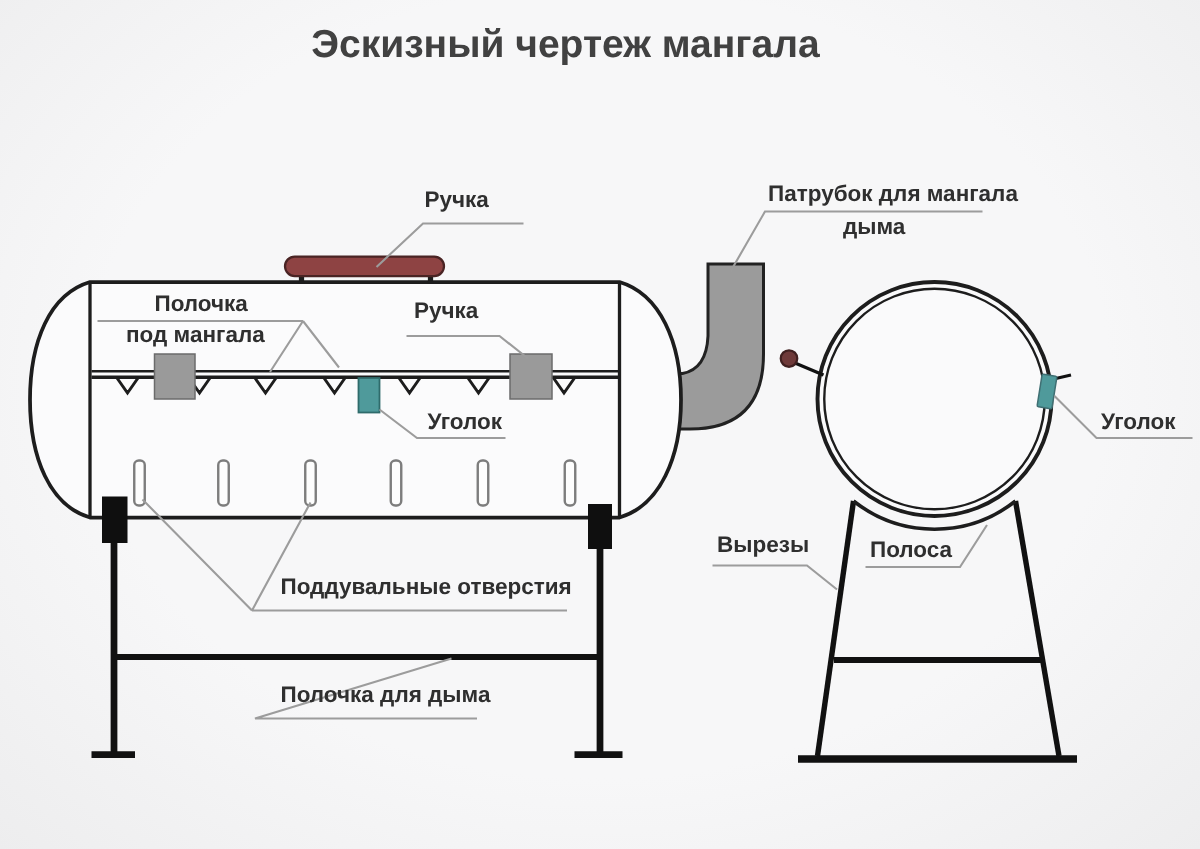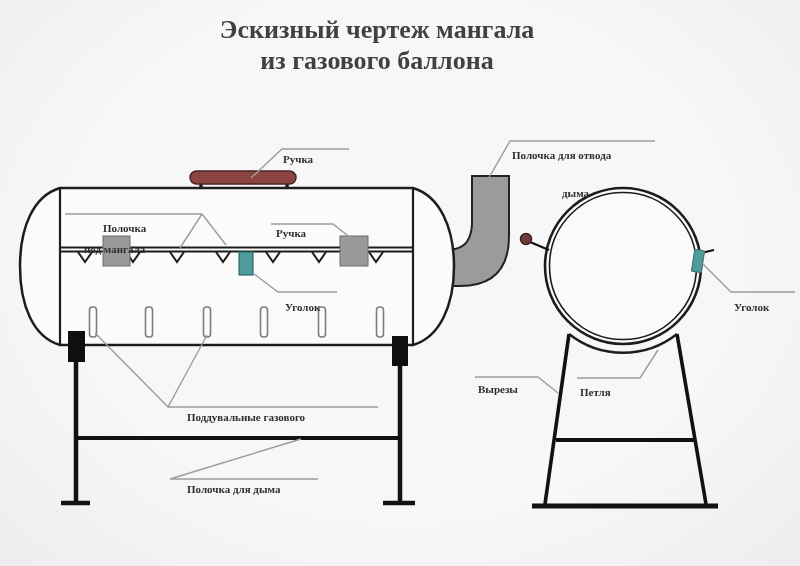--- a/index.html
+++ b/index.html
@@ -1,31 +1,30 @@
 <!DOCTYPE html>
 <html><head>
 <meta charset="utf-8">
 <style>
   html,body{margin:0;padding:0;}
   .stage{
     position:relative;
     width:800px;height:566px;
     background:radial-gradient(ellipse at 50% 45%, #f7f7f8 60%, #ededee 100%);
-    font-family:Liberation Serif, serif;
+    font-family:Liberation Sans, sans-serif;
     overflow:hidden;
   }
   .stage svg{position:absolute;left:0;top:0;}
   .lbl{
     position:absolute;
-    font-size:11px;
+    font-size:15px;
     font-weight:bold;
     color:#2f2f2f;
     white-space:nowrap;
     line-height:16px;
-    margin-top:25px;
   }
   .title-wrap{
     position:absolute;left:172px;top:14px;width:410px;
     text-align:center;color:#414141;
   }
   .title-line{
     font-size:26px;font-weight:bold;line-height:31px;
   }
 </style>
 </head>
@@ -114,29 +113,28 @@
       <path d="M 301 439 L 170 479 L 318 479"></path>
       <path d="M 487 181 L 510 141 L 655 141"></path>
       <path d="M 475 377 L 538 377 L 558 393"></path>
       <path d="M 577 378 L 640 378 L 658 350"></path>
       <path d="M 703 264 L 731 292 L 795 292"></path>
     </g>
   </svg>
 
   <div class="title-wrap">
     <div class="title-line">Эскизный чертеж мангала</div>
-    <div class="title-line">из газового баллона</div>
   </div>
 
   <div class="lbl" style="left:283px;top:126px">Ручка</div>
   <div class="lbl" style="left:103px;top:195px">Полочка</div>
   <div class="lbl" style="left:84px;top:216px">под мангала</div>
   <div class="lbl" style="left:276px;top:200px">Ручка</div>
   <div class="lbl" style="left:285px;top:274px">Уголок</div>
-  <div class="lbl" style="left:512px;top:122px">Полочка для отвода</div>
-  <div class="lbl" style="left:562px;top:160px">дыма</div>
-  <div class="lbl" style="left:187px;top:384px">Поддувальные газового</div>
+  <div class="lbl" style="left:512px;top:122px">Патрубок для мангала</div>
+  <div class="lbl" style="left:562px;top:144px">дыма</div>
+  <div class="lbl" style="left:187px;top:384px">Поддувальные отверстия</div>
   <div class="lbl" style="left:187px;top:456px">Полочка для дыма</div>
   <div class="lbl" style="left:478px;top:356px">Вырезы</div>
-  <div class="lbl" style="left:580px;top:359px">Петля</div>
+  <div class="lbl" style="left:580px;top:359px">Полоса</div>
   <div class="lbl" style="left:734px;top:274px">Уголок</div>
 
 </div>
 
 </body></html>

